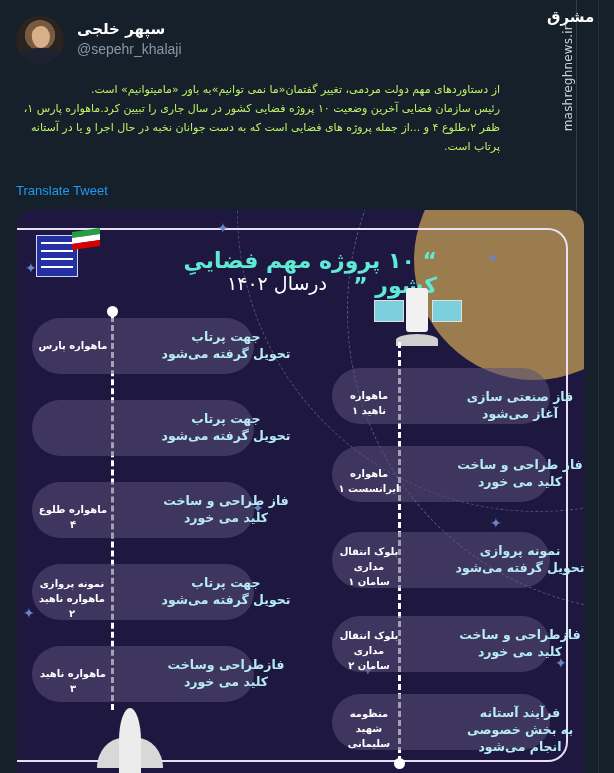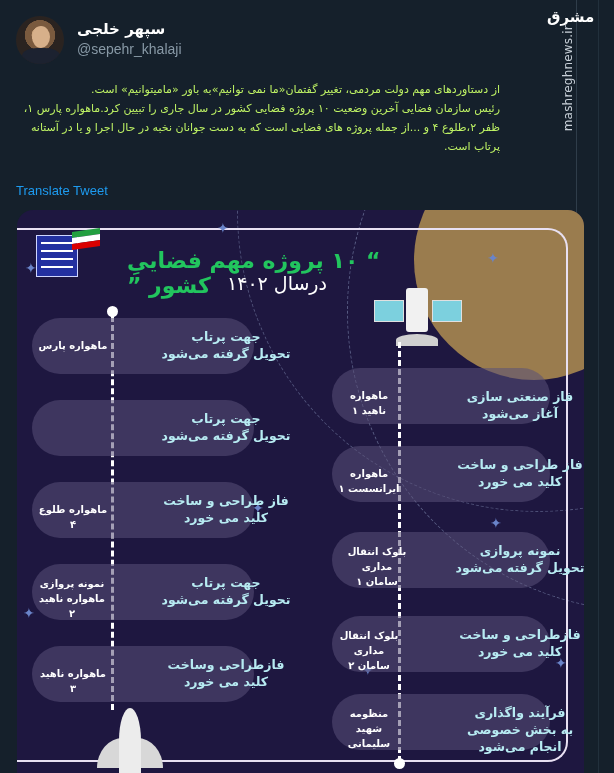--- a/index.html
+++ b/index.html
@@ -20,21 +20,21 @@
   .infographic { position:absolute; left:17px; top:210px; width:567px; height:563px; background:#1e1740; border-radius:16px 16px 0 0; overflow:hidden; }
   .planet { position:absolute; right:-70px; top:-70px; width:240px; height:240px; border-radius:50%; background:#9a7c4e; }
   .frame { position:absolute; left:-10px; top:18px; width:559px; height:530px; border:2px solid #e8e0f2; border-left:none; border-radius:0 20px 20px 0; }
   .orbit { position:absolute; left:330px; top:-200px; width:600px; height:600px; border-radius:50%; border:1px dashed #7f8ab0; opacity:0.6; }
   .orbit2 { position:absolute; left:220px; top:-300px; width:600px; height:600px; border-radius:50%; border:1px dashed #7f8ab0; opacity:0.5; }
   .star { position:absolute; color:#6a84c9; font-size:14px; }
   .logo { position:absolute; left:19px; top:25px; width:40px; height:40px; background:#2330a0; border:1px solid #cfd6ff; }
   .logo span { display:block; margin:6px 4px; height:2px; background:#fff; }
   .flag { position:absolute; left:55px; top:20px; width:28px; height:18px; transform:skewY(-8deg); }
   .flag div { height:6px; }
-  .title { position:absolute; left:110px; top:38px; width:310px; direction:rtl; text-align:left; font-size:22px; font-weight:bold; color:#22c55e; }
+  .title { position:absolute; left:110px; top:38px; width:310px; direction:rtl; text-align:right; font-size:22px; font-weight:bold; color:#5eead4; }
   .subtitle { position:absolute; left:110px; top:62px; width:200px; direction:rtl; text-align:right; font-size:19px; font-weight:normal; color:#ffffff; }
   .timeline { position:absolute; width:0; border-left:3px dashed #ffffff; }
   .tl-dot { position:absolute; width:11px; height:11px; border-radius:50%; background:#ffffff; }
   .pill { position:absolute; height:56px; border-radius:28px; background:rgba(90,80,120,0.55); }
   .pill .status { position:absolute; direction:rtl; text-align:center; font-size:12.5px; font-weight:bold; color:#b7ebf2; line-height:17px;margin-left:45px; }
   .pill .name { position:absolute; direction:rtl; text-align:center; font-size:10px; font-weight:bold; color:#ffffff; line-height:15px; }
   .satellite { position:absolute; left:355px; top:72px; width:90px; height:70px; }
   .sat-body { position:absolute; left:34px; top:6px; width:22px; height:44px; background:#f1f1f1; border-radius:3px; }
   .sat-panel { position:absolute; top:18px; width:28px; height:20px; background:#7cd0de; border:1px solid #e0e0e0; }
   .sat-dish { position:absolute; left:24px; top:52px; width:42px; height:12px; background:#d0d0d0; border-radius:50% 50% 0 0; }
@@ -152,37 +152,37 @@
       </div>
   </div>
   <div class="pill" style="left:315px;top:236px;width:218px">
     <div class="name" style="left:6px;top:20px;width:62px">ماهواره ایرانسست ۱</div>
     <div class="status" style="left:76px;top:10px;width:134px">
         <div>فاز طراحی و ساخت</div>
         <div>کلید می خورد</div>
       </div>
   </div>
   <div class="pill" style="left:315px;top:322px;width:218px">
-    <div class="name" style="left:14px;top:12px;width:62px">بلوک انتقال مداری سامان ۱</div>
+    <div class="name" style="left:6px;top:12px;width:62px">بلوک انتقال مداری سامان ۱</div>
     <div class="status" style="left:76px;top:10px;width:134px">
         <div>نمونه پروازی</div>
         <div>تحویل گرفته می‌شود</div>
       </div>
   </div>
   <div class="pill" style="left:315px;top:406px;width:218px">
     <div class="name" style="left:6px;top:12px;width:62px">بلوک انتقال مداری سامان ۲</div>
     <div class="status" style="left:76px;top:10px;width:134px">
         <div>فازطراحی و ساخت</div>
         <div>کلید می خورد</div>
       </div>
   </div>
   <div class="pill" style="left:315px;top:484px;width:218px">
     <div class="name" style="left:6px;top:12px;width:62px">منظومه شهید سلیمانی</div>
     <div class="status" style="left:76px;top:10px;width:134px">
-        <div>فرآیند واگذاری</div>
+        <div>فرآیند آستانه</div>
         <div>به بخش خصوصی انجام می‌شود</div>
       </div>
   </div>
 
   <div class="shuttle">
     <div class="sh-wing" style="left:0;border-radius:100% 0 0 0"></div>
     <div class="sh-wing" style="left:40px;border-radius:0 100% 0 0"></div>
     <div class="sh-body"></div>
   </div>
 </div>

